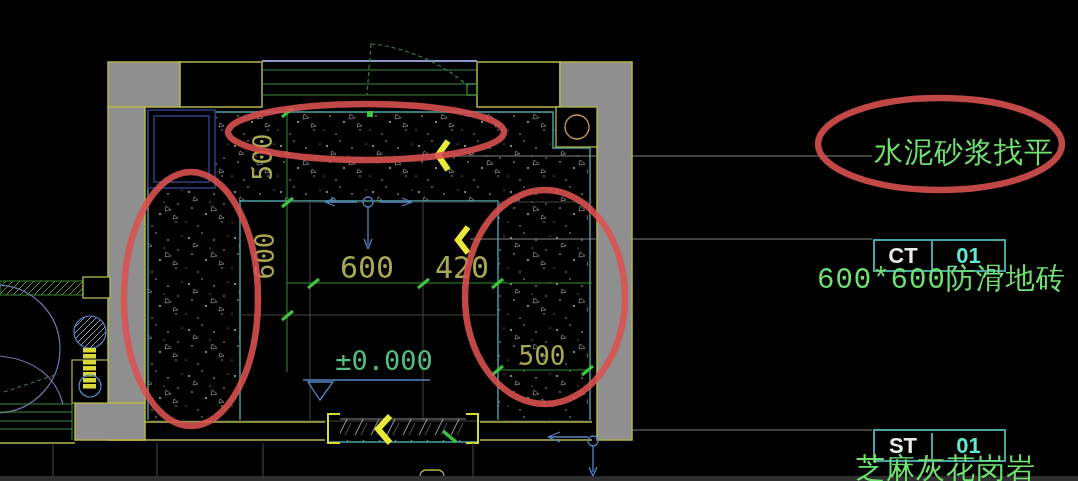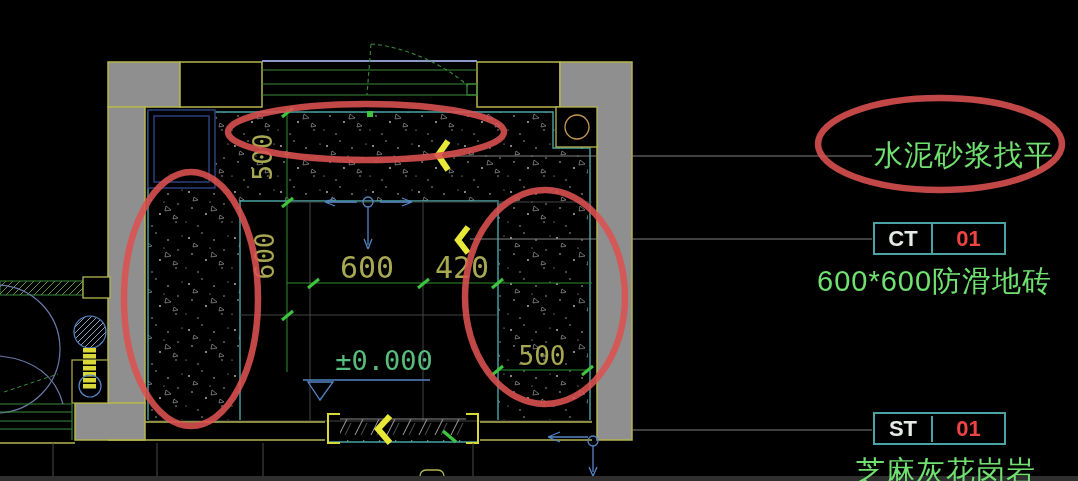--- a/index.html
+++ b/index.html
@@ -3,26 +3,26 @@
 <meta charset="utf-8">
 <style>
   html,body{margin:0;padding:0;background:#000;}
   .stage{position:relative;width:1078px;height:481px;background:#000;overflow:hidden;
          font-family:"Liberation Sans",sans-serif;}
   svg{position:absolute;left:0;top:0;}
   .dim{font-family:"DejaVu Sans Mono",monospace;font-size:26px;fill:#a8a852;}
   .dim-lg{font-family:"DejaVu Sans Mono",monospace;font-size:30px;fill:#a8a852;}
   .level{font-family:"DejaVu Sans Mono",monospace;font-size:27px;fill:#57bd7e;}
   .note{position:absolute;color:#70e070;font-size:29px;line-height:1.05;white-space:nowrap;
-        font-family:Liberation Sans, sans-serif;letter-spacing:1px;}
-  .tagbox{position:absolute;display:flex;width:133px;height:33px;border:2px solid #4aa3a5;box-sizing:border-box;}
+        font-family:Liberation Mono, monospace;letter-spacing:1px;}
+  .tagbox{position:absolute;display:flex;width:133px;height:33px;border:2px solid #4aa3a5;box-sizing:border-box;margin-top:17px;}
   .tagcell{display:flex;align-items:center;justify-content:center;
            font:bold 22px "Liberation Sans",sans-serif;}
   .tagcode{width:56px;border-right:2px solid #4aa3a5;color:#e4ece4;}
-  .tagnum{flex:1;color:#ef4444;}
+  .tagnum{flex:1;color:#5eead4;}
 </style>
 </head>
 <body>
 
 <div class="stage">
 <svg width="1078" height="481" viewBox="0 0 1078 481">
   <defs>
     <pattern id="speck" width="46" height="46" patternUnits="userSpaceOnUse">
       <g fill="#c4c4c4">
         <circle cx="5" cy="8" r="0.9"></circle>

